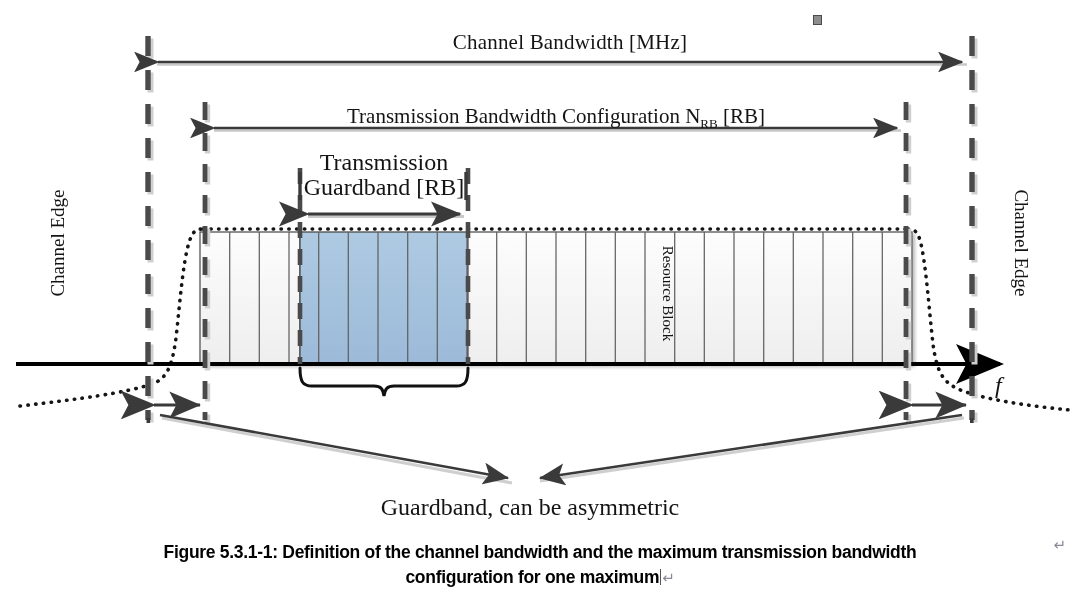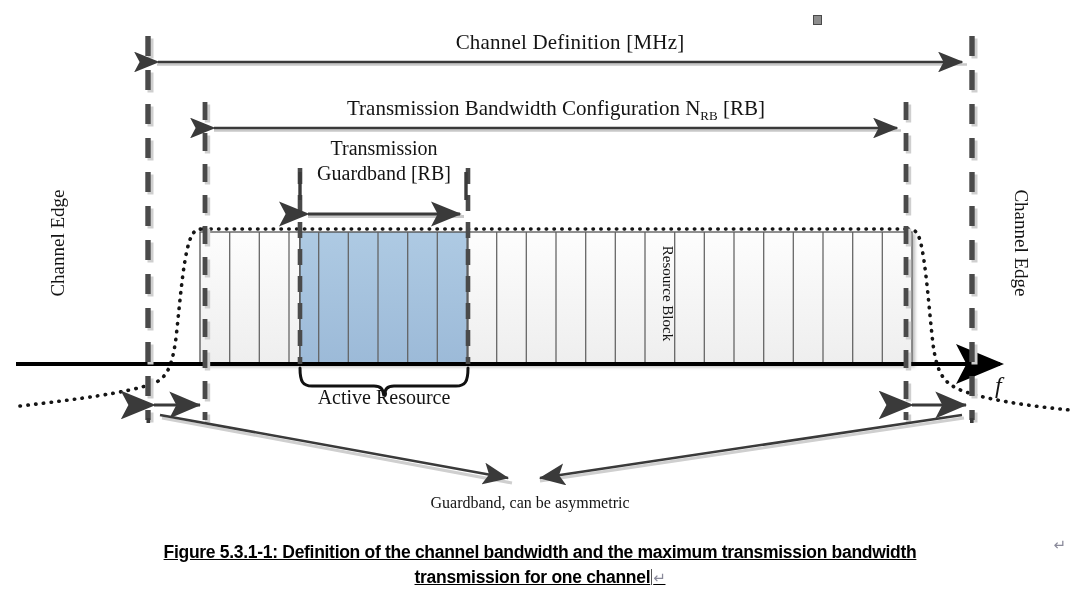--- a/index.html
+++ b/index.html
@@ -13,52 +13,52 @@
     position:relative;
   }
   #figure-root{position:relative;width:1080px;height:616px;}
   #diagram-svg{position:absolute;left:0;top:0;width:1080px;height:540px;}
   .lbl{position:absolute;font-family:"Liberation Serif","DejaVu Serif",serif;color:#141414;white-space:nowrap;}
 
   #label-channel-bandwidth{left:0;top:30px;width:1080px;text-align:center;font-size:21px;letter-spacing:.2px;}
   #label-channel-bandwidth span.inner{display:inline-block;transform:translateX(30px);}
 
   #label-tx-config{left:0;top:96px;width:1080px;text-align:center;font-size:21px;}
-  #label-tx-config span.inner{display:inline-block;transform:translateX(16px);}
+  #label-tx-config span.inner{display:inline-block;transform:translateX(16px);margin-top:8px;}
   .sub{font-size:13px;vertical-align:sub;letter-spacing:0;}
 
-  #label-tx-bandwidth{left:268px;top:136px;width:232px;text-align:center;font-size:20px;line-height:25px;}
+  #label-tx-bandwidth{left:268px;top:150px;width:232px;text-align:center;font-size:24px;line-height:25px;}
 
   #label-channel-edge-left{left:-17px;top:232px;width:150px;text-align:center;font-size:19px;
     transform:rotate(-90deg);transform-origin:center center;}
   #label-channel-edge-right{left:946px;top:232px;width:150px;text-align:center;font-size:19px;
     transform:rotate(90deg);transform-origin:center center;}
 
   #label-resource-block{left:597px;top:285px;width:140px;text-align:center;font-size:15px;
     transform:rotate(90deg);transform-origin:center center;}
 
   #label-active-rb{left:268px;top:385px;width:232px;text-align:center;font-size:20px;line-height:25px;}
 
-  #label-guardband{left:0;top:494px;width:1080px;text-align:center;font-size:16px;}
+  #label-guardband{left:0;top:494px;width:1080px;text-align:center;font-size:24px;}
   #label-guardband span.inner{display:inline-block;transform:translateX(-10px);}
 
   #label-f-axis{left:995px;top:372px;font-size:24px;font-style:italic;font-family:"Liberation Serif","DejaVu Serif",serif;}
 
   #artifact-mark{position:absolute;left:813px;top:15px;width:7px;height:8px;
     border:1.6px solid #4a4a4a;background:#8d8d8d;}
 
   #caption{
     position:absolute;left:0;top:540px;width:1080px;
     text-align:center;
     font-family:"Liberation Sans","DejaVu Sans",sans-serif;
     font-weight:bold;font-size:17.5px;line-height:25px;
     color:#000;
     letter-spacing:-0.3px;
   }
-  #caption .line{display:block;text-decoration:underline;}
+  #caption .line{display:block;}
   .pilcrow{color:#8a8a9a;font-weight:normal;font-size:15px;}
   #caption-eol{position:absolute;right:14px;top:536px;color:#8a8a9a;font-size:15px;
     font-family:"Liberation Sans","DejaVu Sans",sans-serif;}
   .caret{display:inline-block;width:1px;height:16px;background:#555;vertical-align:-2px;margin:0 1px;}
 </style>
 </head>
 <body>
 
 <div id="figure-root">
 
@@ -198,51 +198,50 @@
                C385,389 387,386 394,386 L456,386 C465,386 468,382 468,368"></path>
     </g>
 
     <g fill="#3a3a3a">
       <rect x="146.5" y="418" width="3.6" height="5"></rect>
       <rect x="970" y="418" width="3.6" height="5"></rect>
     </g>
   </svg>
 
   <div class="lbl" id="label-channel-bandwidth">
-    <span class="inner">Channel Definition [MHz]</span>
+    <span class="inner">Channel Bandwidth [MHz]</span>
   </div>
 
   <div class="lbl" id="label-tx-config">
     <span class="inner">
       <span>Transmission Bandwidth Configuration N</span><span class="sub">RB</span><span> [RB]</span>
     </span>
   </div>
 
   <div class="lbl" id="label-tx-bandwidth">
     <div>Transmission</div>
     <div>Guardband [RB]</div>
   </div>
 
   <div class="lbl" id="label-channel-edge-left">Channel Edge</div>
   <div class="lbl" id="label-channel-edge-right">Channel Edge</div>
 
   <div class="lbl" id="label-resource-block">Resource Block</div>
 
   <div class="lbl" id="label-active-rb">
-    <div>Active Resource</div>
   </div>
 
   <div class="lbl" id="label-guardband">
     <span class="inner">Guardband, can be asymmetric</span>
   </div>
 
   <div class="lbl" id="label-f-axis">f</div>
 
   <div id="artifact-mark"></div>
 
   <div id="caption">
     <span class="line">Figure 5.3.1-1: Definition of the channel bandwidth and the maximum transmission bandwidth</span>
-    <span class="line"><span>transmission for one channel</span><span class="caret"></span><span class="pilcrow">↵</span></span>
+    <span class="line"><span>configuration for one maximum</span><span class="caret"></span><span class="pilcrow">↵</span></span>
   </div>
 
   <div id="caption-eol">↵</div>
 
 </div>
 
 </body></html>

